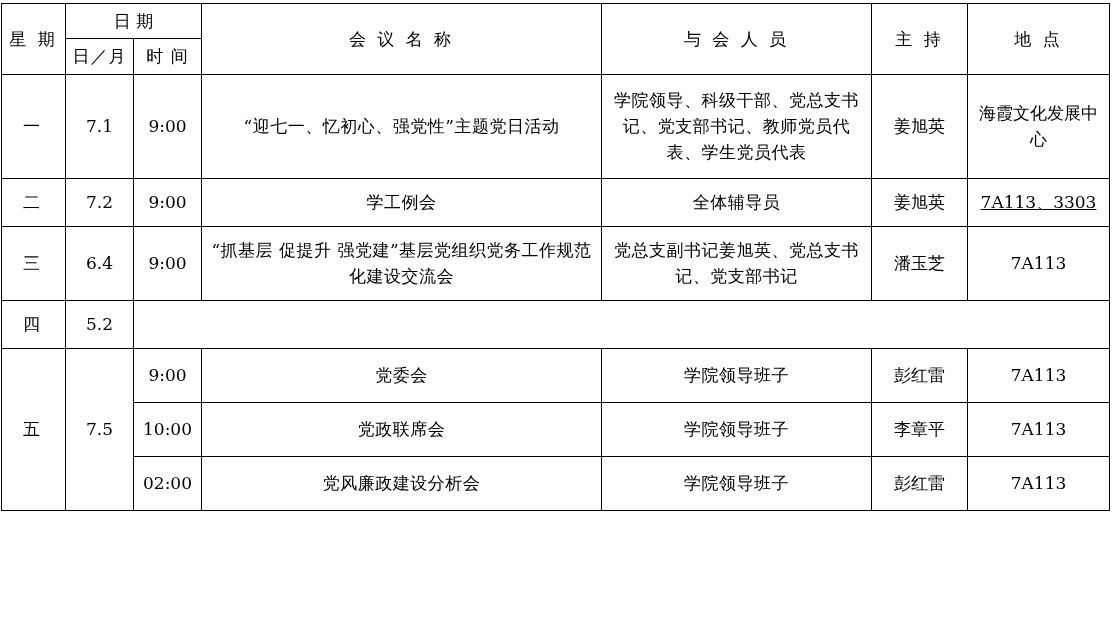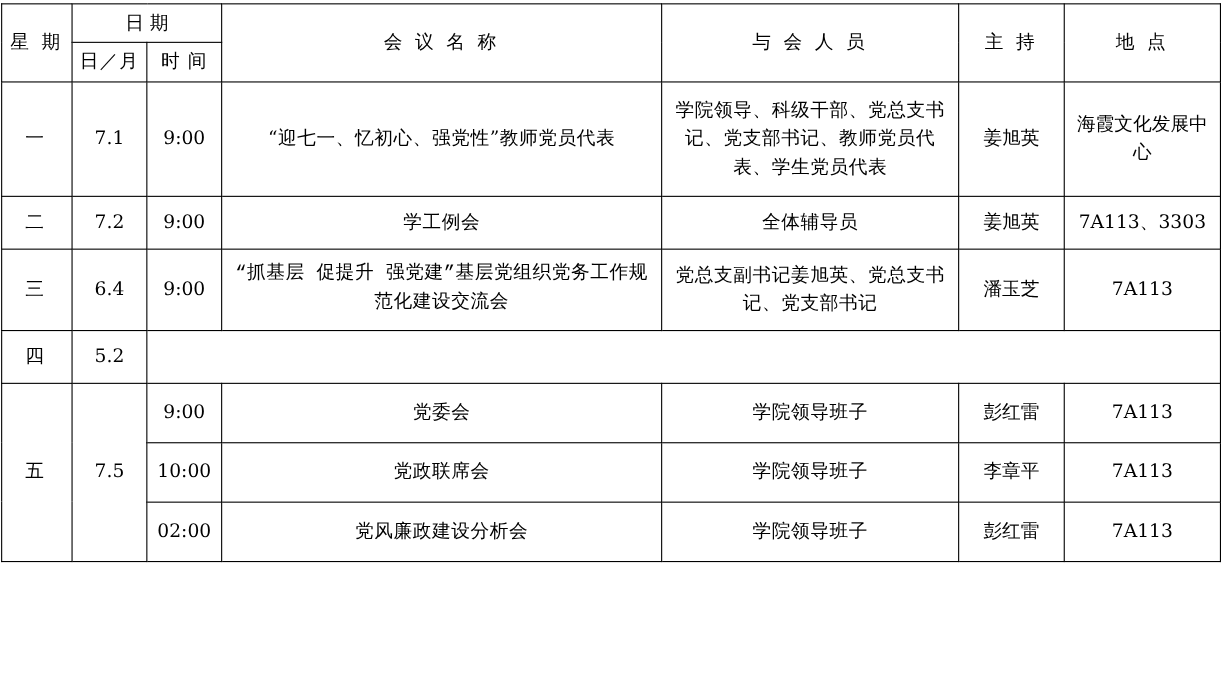--- a/index.html
+++ b/index.html
@@ -51,22 +51,22 @@
   .spaced2 { letter-spacing: 2px; }
 
   td.week { letter-spacing: 4px; }
   td.num { font-family: "DejaVu Serif", "Liberation Serif", serif; }
   td.cell-tall { height: 104px; }
   td.cell-mid { height: 48px; }
   td.cell-two { height: 74px; }
   td.cell-row { height: 54px; }
   td.empty { height: 48px; }
 
-  .nowrap { white-space: nowrap; }
-  .tight { letter-spacing: 0px; font-family: Liberation Mono, monospace; }
+  .nowrap { white-space: nowrap; text-decoration: underline; }
+  .tight { letter-spacing: 0px; }
   .name-cell { font-size: 17px; letter-spacing: 0.5px; }
   .people-cell { font-size: 17px; letter-spacing: 0.5px; line-height: 1.6; }
 </style>
 </head>
 <body>
 
 <div id="sheet">
   <table class="schedule">
     <colgroup>
       <col class="c-week">
@@ -90,21 +90,21 @@
         <th class="hdr-sub">日／月</th>
         <th class="hdr-sub">时 间</th>
       </tr>
     </thead>
     <tbody>
 
       <tr>
         <td class="week cell-tall">一</td>
         <td class="num">7.1</td>
         <td class="num">9:00</td>
-        <td class="name-cell">“迎七一、忆初心、强党性”教师党员代表</td>
+        <td class="name-cell">“迎七一、忆初心、强党性”主题党日活动</td>
         <td class="people-cell">学院领导、科级干部、党总支书记、党支部书记、教师党员代表、学生党员代表</td>
         <td>姜旭英</td>
         <td>海霞文化发展中心</td>
       </tr>
 
       <tr>
         <td class="week cell-mid">二</td>
         <td class="num">7.2</td>
         <td class="num">9:00</td>
         <td class="name-cell spaced2">学工例会</td>

